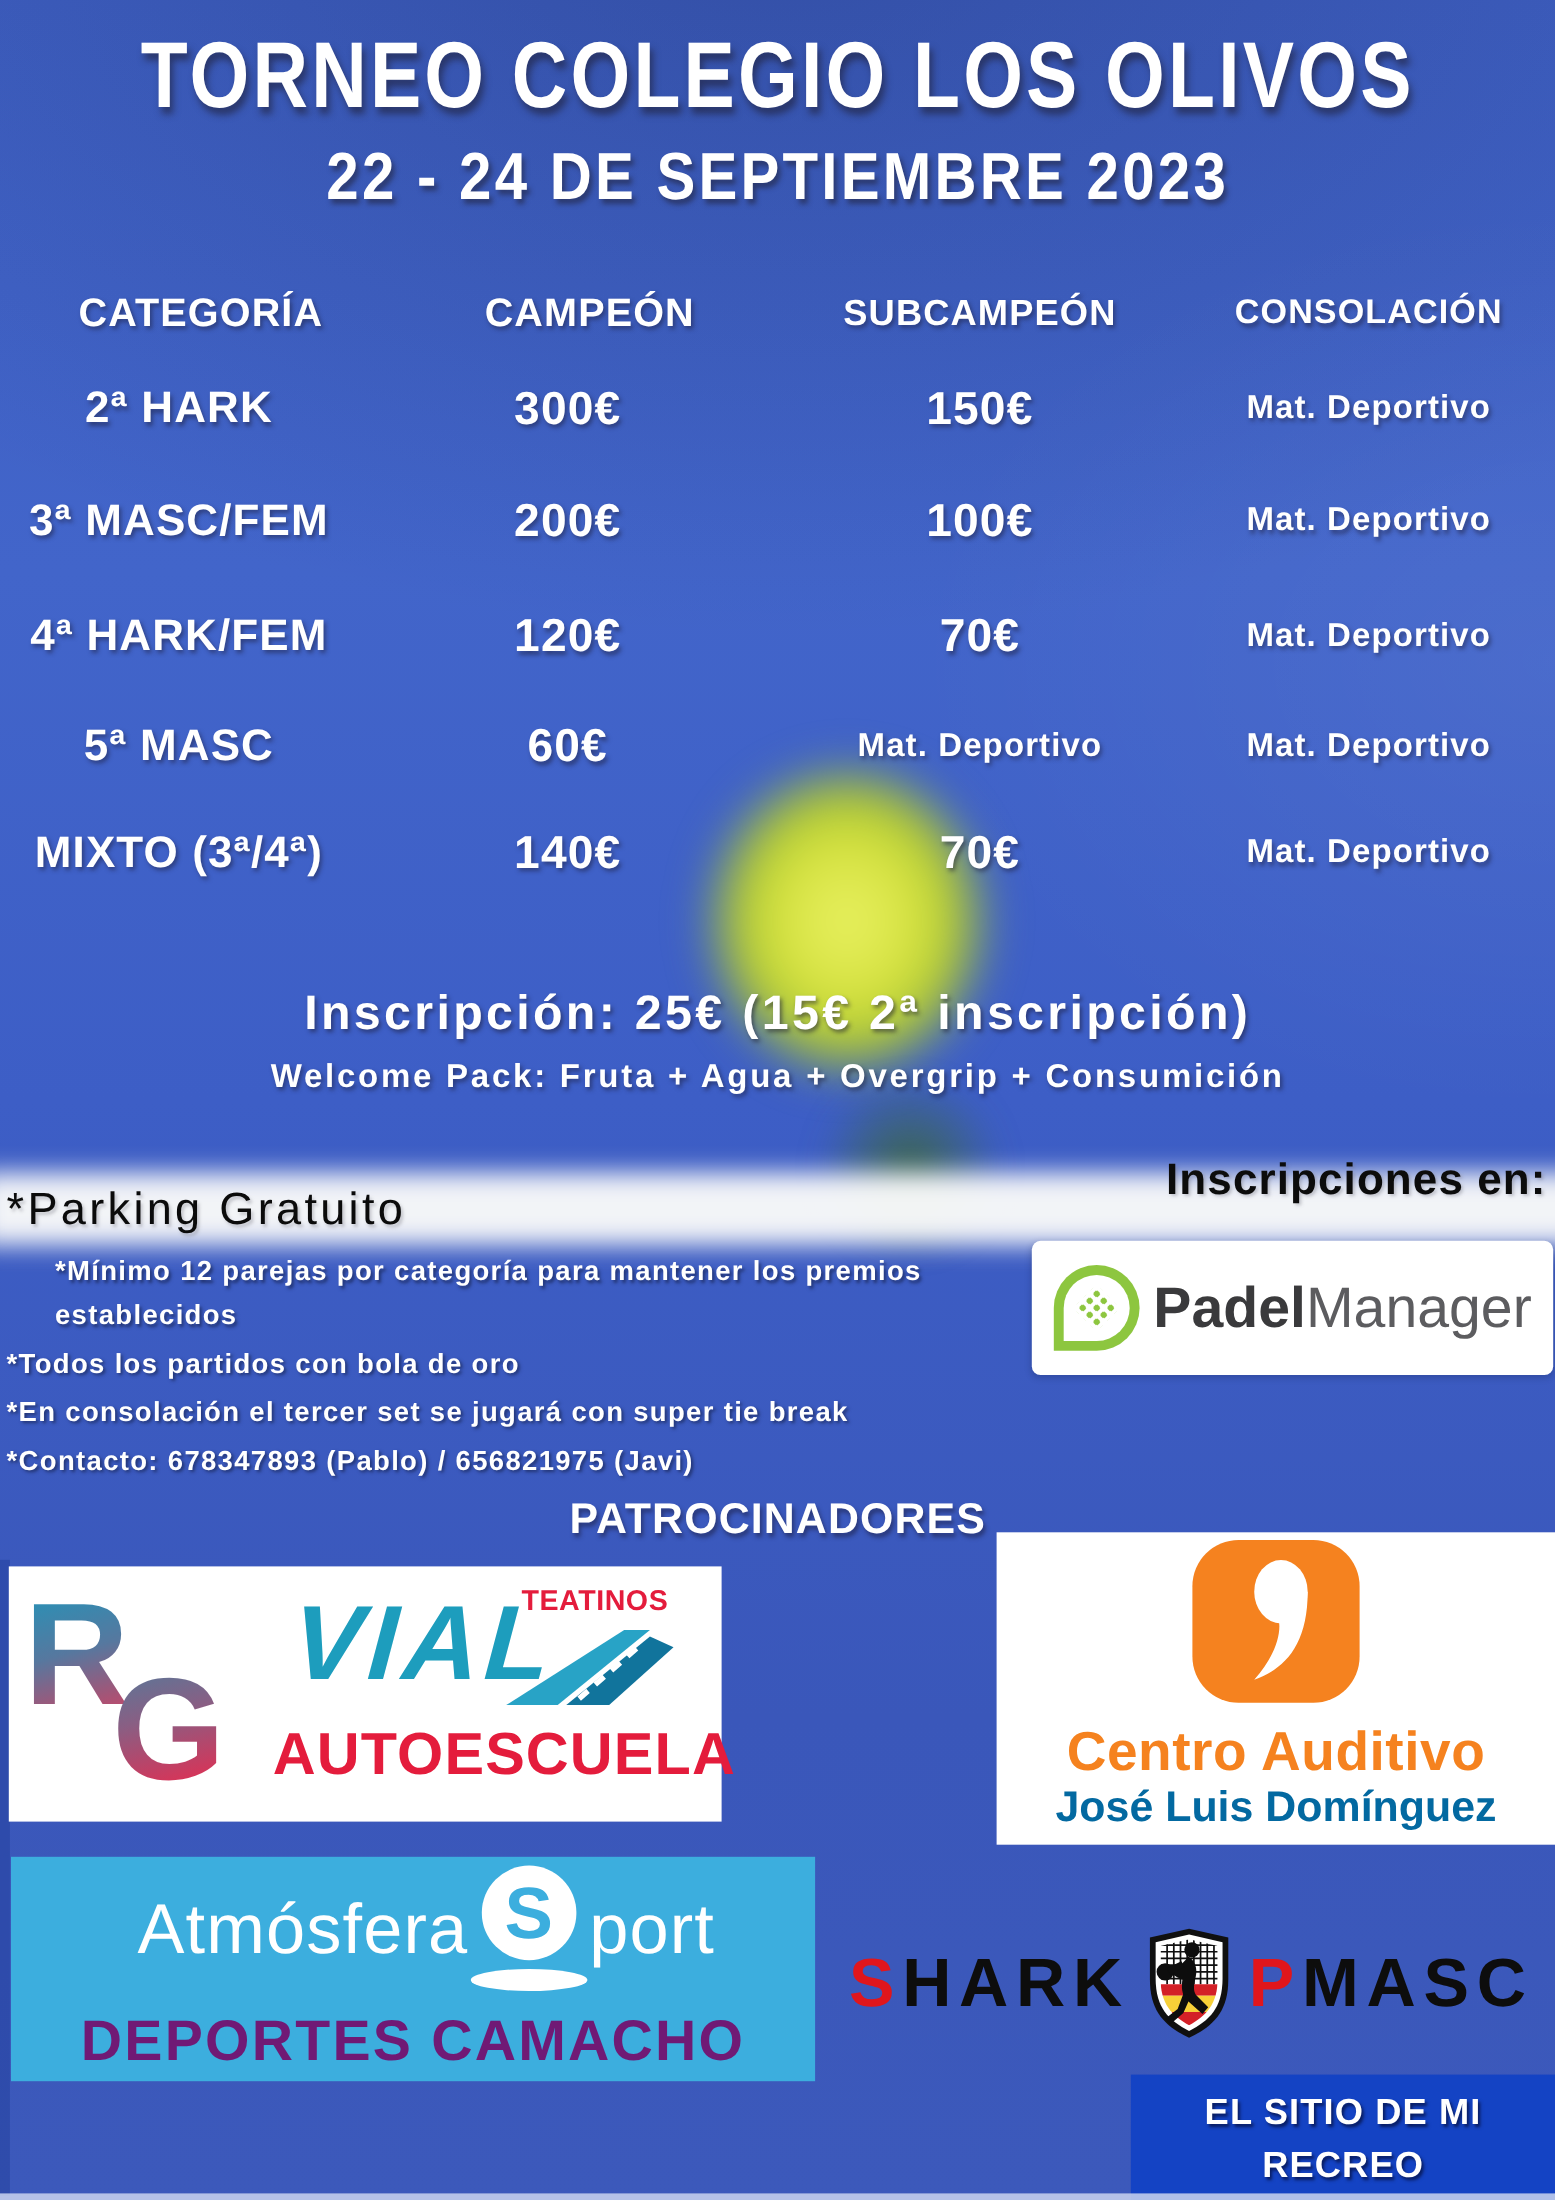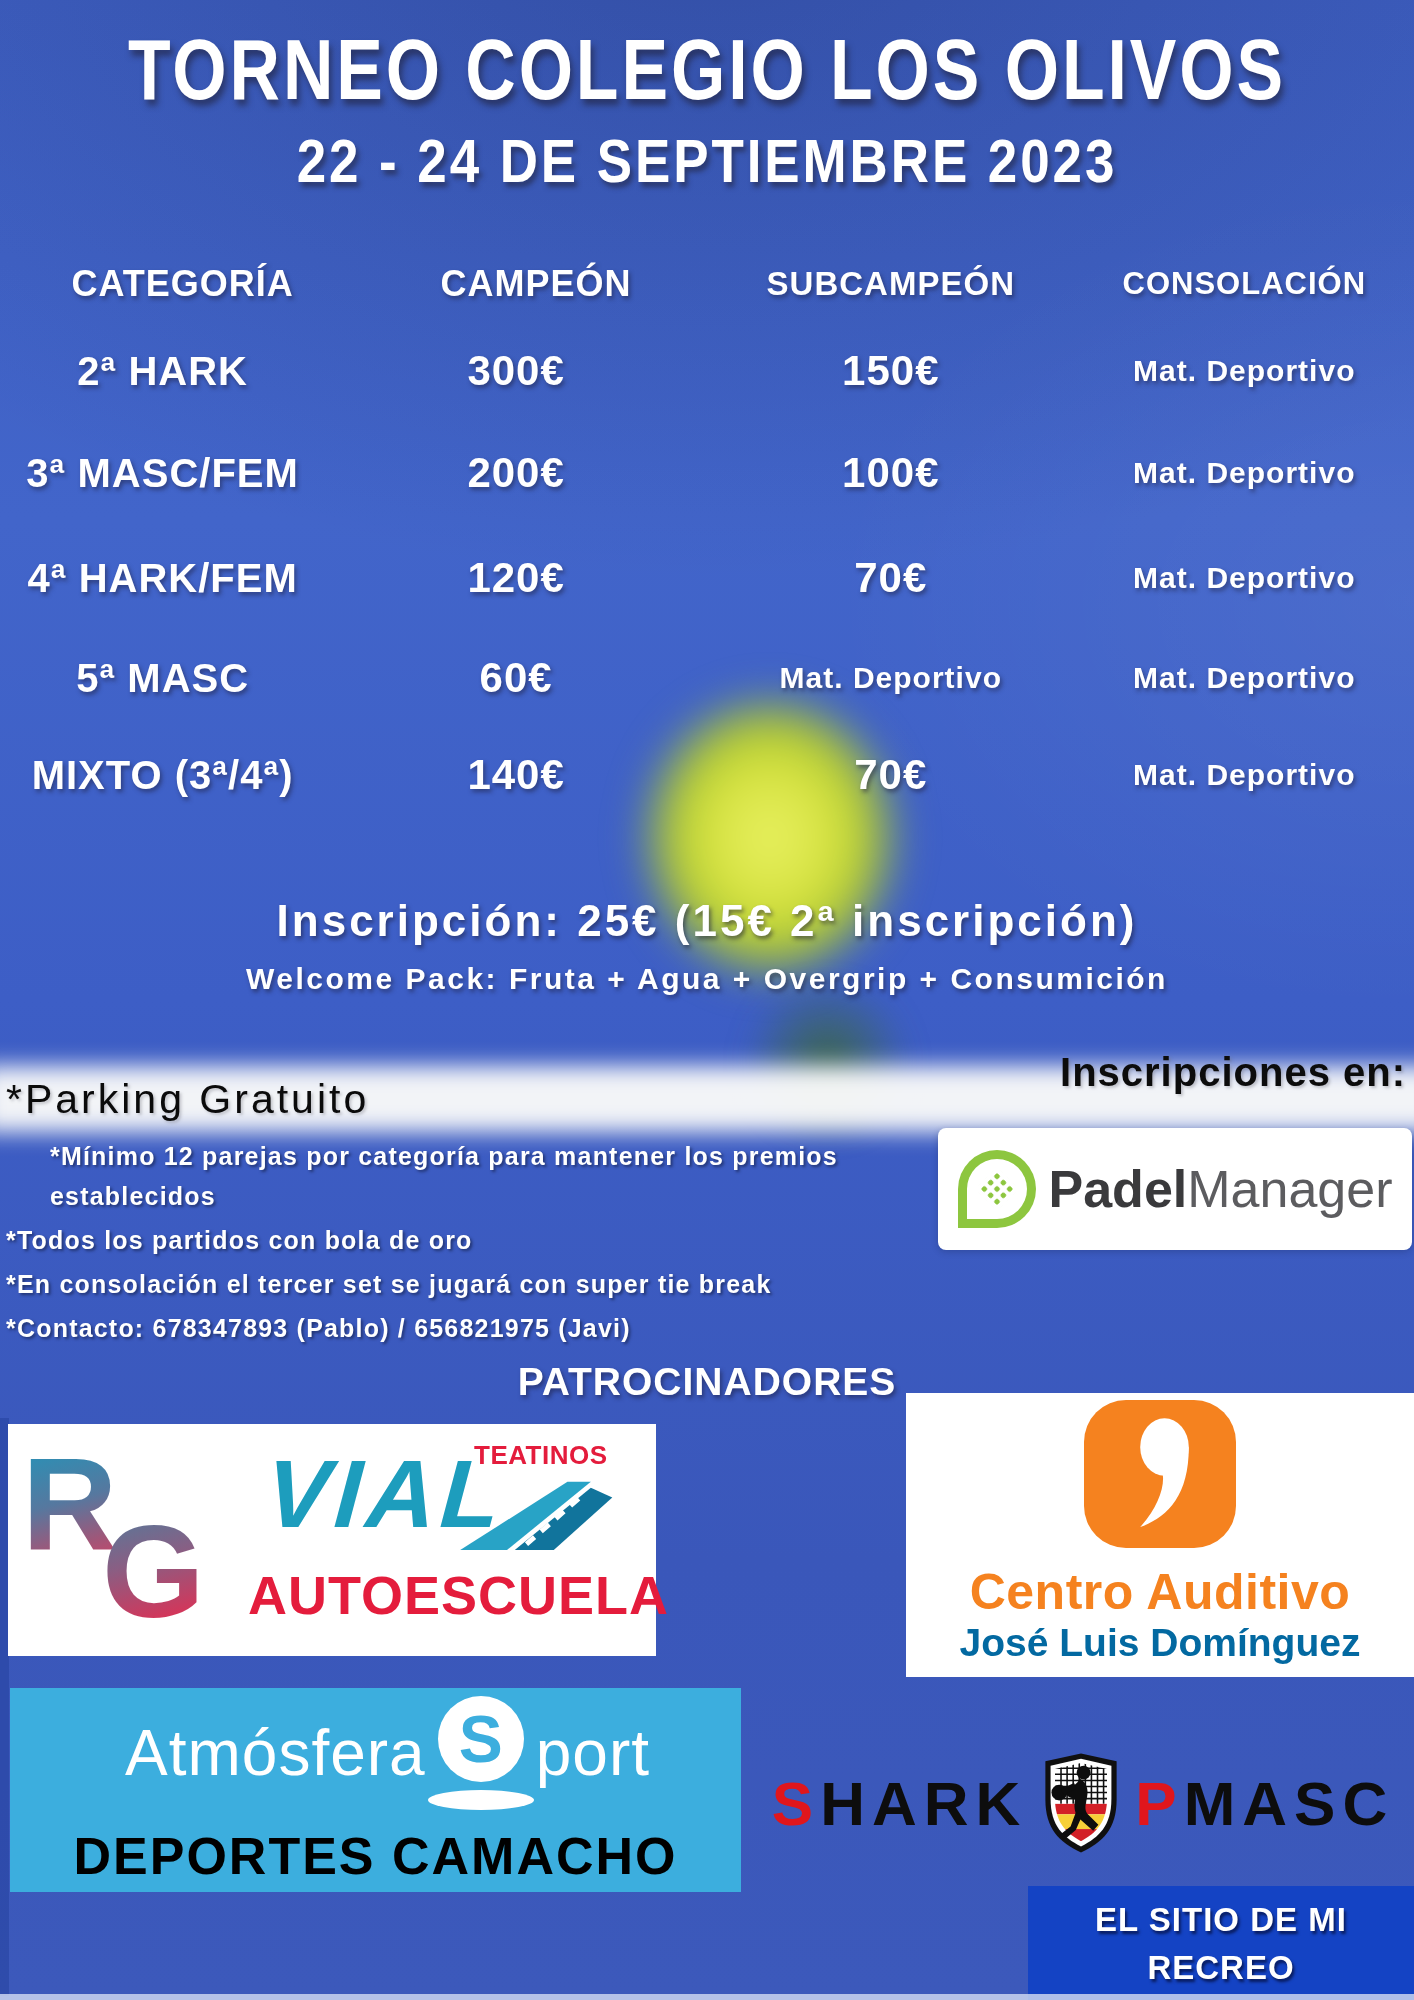--- a/index.html
+++ b/index.html
@@ -103,21 +103,21 @@
   
   .atm-box{position:absolute;left:10px;top:1688px;width:731px;height:204px;background:#3caede;}
   .atm-row{position:absolute;left:12px;top:8px;width:100%;display:flex;align-items:center;
     justify-content:center;color:#fff;}
   .atm-word{font-size:64px;font-weight:400;letter-spacing:1px;line-height:92px;}
   .atm-ballcol{display:flex;flex-direction:column;align-items:center;margin:0 2px;}
   .atm-ball{width:86px;height:86px;background:#fff;border-radius:50%;display:flex;align-items:center;
     justify-content:center;}
   .atm-s{color:#3caede;font-size:66px;font-weight:700;line-height:1;}
   .atm-ellipse{width:106px;height:20px;background:#fff;border-radius:50%;margin-top:8px;}
-  .atm-sub{position:absolute;left:0;top:138px;width:100%;text-align:center;color:#000000;
+  .atm-sub{position:absolute;left:0;top:138px;width:100%;text-align:center;color:#701a75;
     font-size:52px;font-weight:800;letter-spacing:2px;}
 
   
   .shark{position:absolute;left:752px;top:1748px;width:662px;height:110px;display:flex;
     align-items:center;justify-content:center;gap:10px;}
   .shark-word{font-size:62px;font-weight:700;letter-spacing:7px;color:#0d0d0d;white-space:nowrap;}
   .shark-red{color:#e0161c;}
 
   
   .recreo-box{position:absolute;left:1028px;top:1886px;width:386px;height:114px;background:#1443c4;

